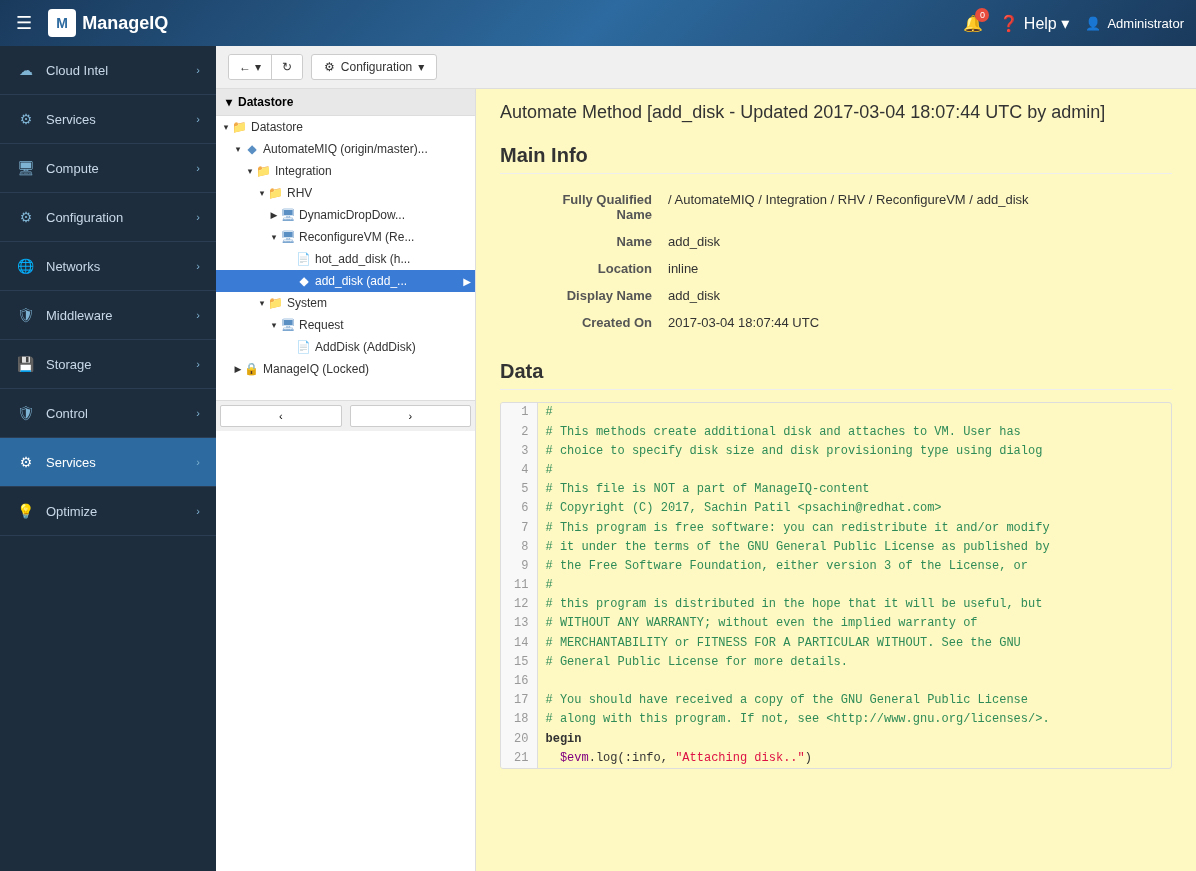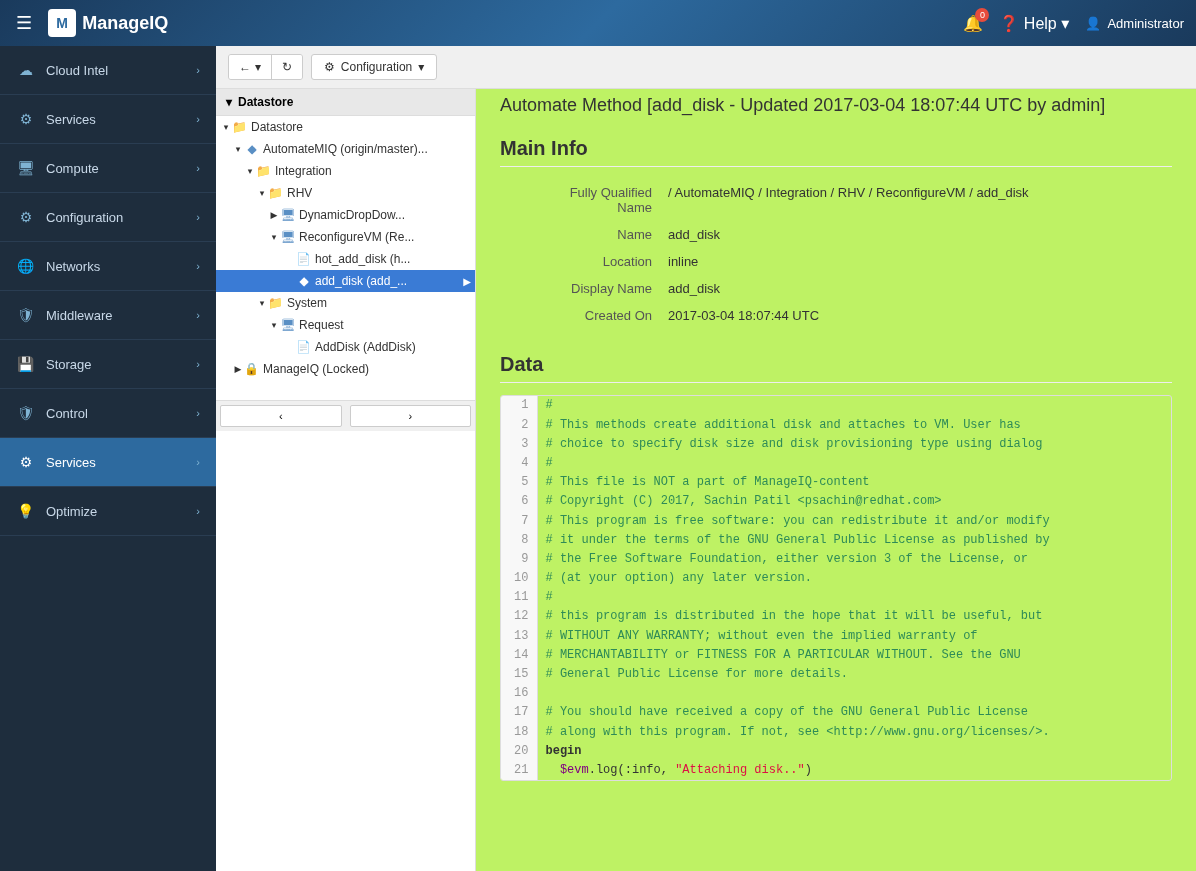--- a/index.html
+++ b/index.html
@@ -241,22 +241,22 @@
     }
     .tree-label {
       overflow: hidden;
       text-overflow: ellipsis;
     }
 
     
     .detail-panel {
       flex: 1;
       overflow-y: auto;
-      background: #bef264;
-      padding: 5px 24px;
+      background: #fef9c3;
+      padding: 12px 24px;
     }
     .detail-title {
       font-size: 18px;
       font-weight: normal;
       color: #333;
       margin-bottom: 20px;
       line-height: 1.3;
     }
 
     
@@ -273,21 +273,21 @@
       border-collapse: collapse;
       margin-bottom: 24px;
     }
     .info-table td {
       padding: 6px 8px;
       vertical-align: top;
       font-size: 13px;
     }
     .info-table .label-cell {
       color: #555;
-      font-weight: normal;
+      font-weight: bold;
       text-align: right;
       width: 160px;
       white-space: nowrap;
     }
     .info-table .value-cell {
       color: #333;
     }
 
     
     .code-container {
@@ -621,24 +621,20 @@
             </tr>
             <tr>
               <td class="line-num">8</td>
               <td class="line-content code-green"># it under the terms of the GNU General Public License as published by</td>
             </tr>
             <tr>
               <td class="line-num">9</td>
               <td class="line-content code-green"># the Free Software Foundation, either version 3 of the License, or</td>
             </tr>
             <tr>
-              <td class="line-num">10</td>
-              <td class="line-content code-green"># (at your option) any later version.</td>
-            </tr>
-            <tr>
               <td class="line-num">11</td>
               <td class="line-content code-green">#</td>
             </tr>
             <tr>
               <td class="line-num">12</td>
               <td class="line-content code-green"># this program is distributed in the hope that it will be useful, but</td>
             </tr>
             <tr>
               <td class="line-num">13</td>
               <td class="line-content code-green"># WITHOUT ANY WARRANTY; without even the implied warranty of</td>

